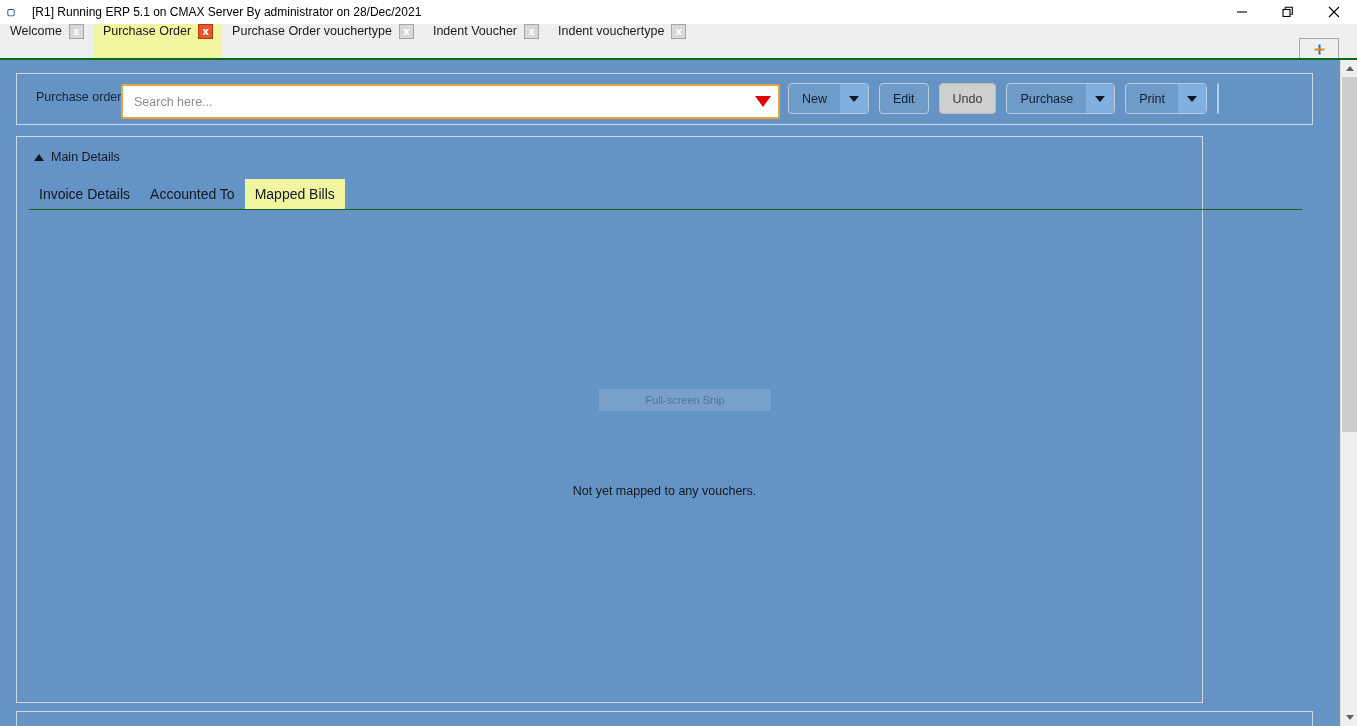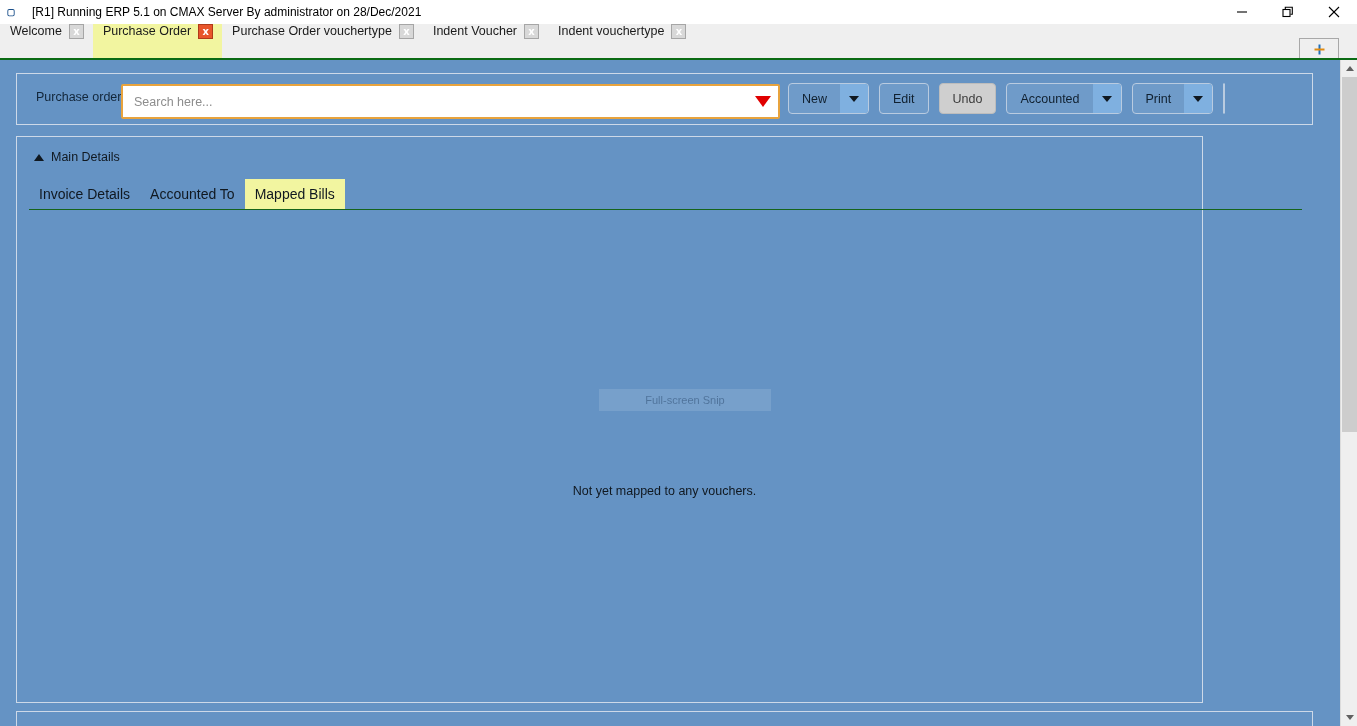--- a/index.html
+++ b/index.html
@@ -378,21 +378,21 @@
           <span class="tri-dark"></span>
         </span>
       </div>
       <div class="btn">
         <span class="btxt">Edit</span>
       </div>
       <div class="btn disabled">
         <span class="btxt">Undo</span>
       </div>
       <div class="btn">
-        <span class="btxt">Accounted</span>
+        <span class="btxt">Purchase</span>
         <span class="bdrop">
           <span class="tri-dark"></span>
         </span>
       </div>
       <div class="btn">
         <span class="btxt">Print</span>
         <span class="bdrop">
           <span class="tri-dark"></span>
         </span>
       </div>

